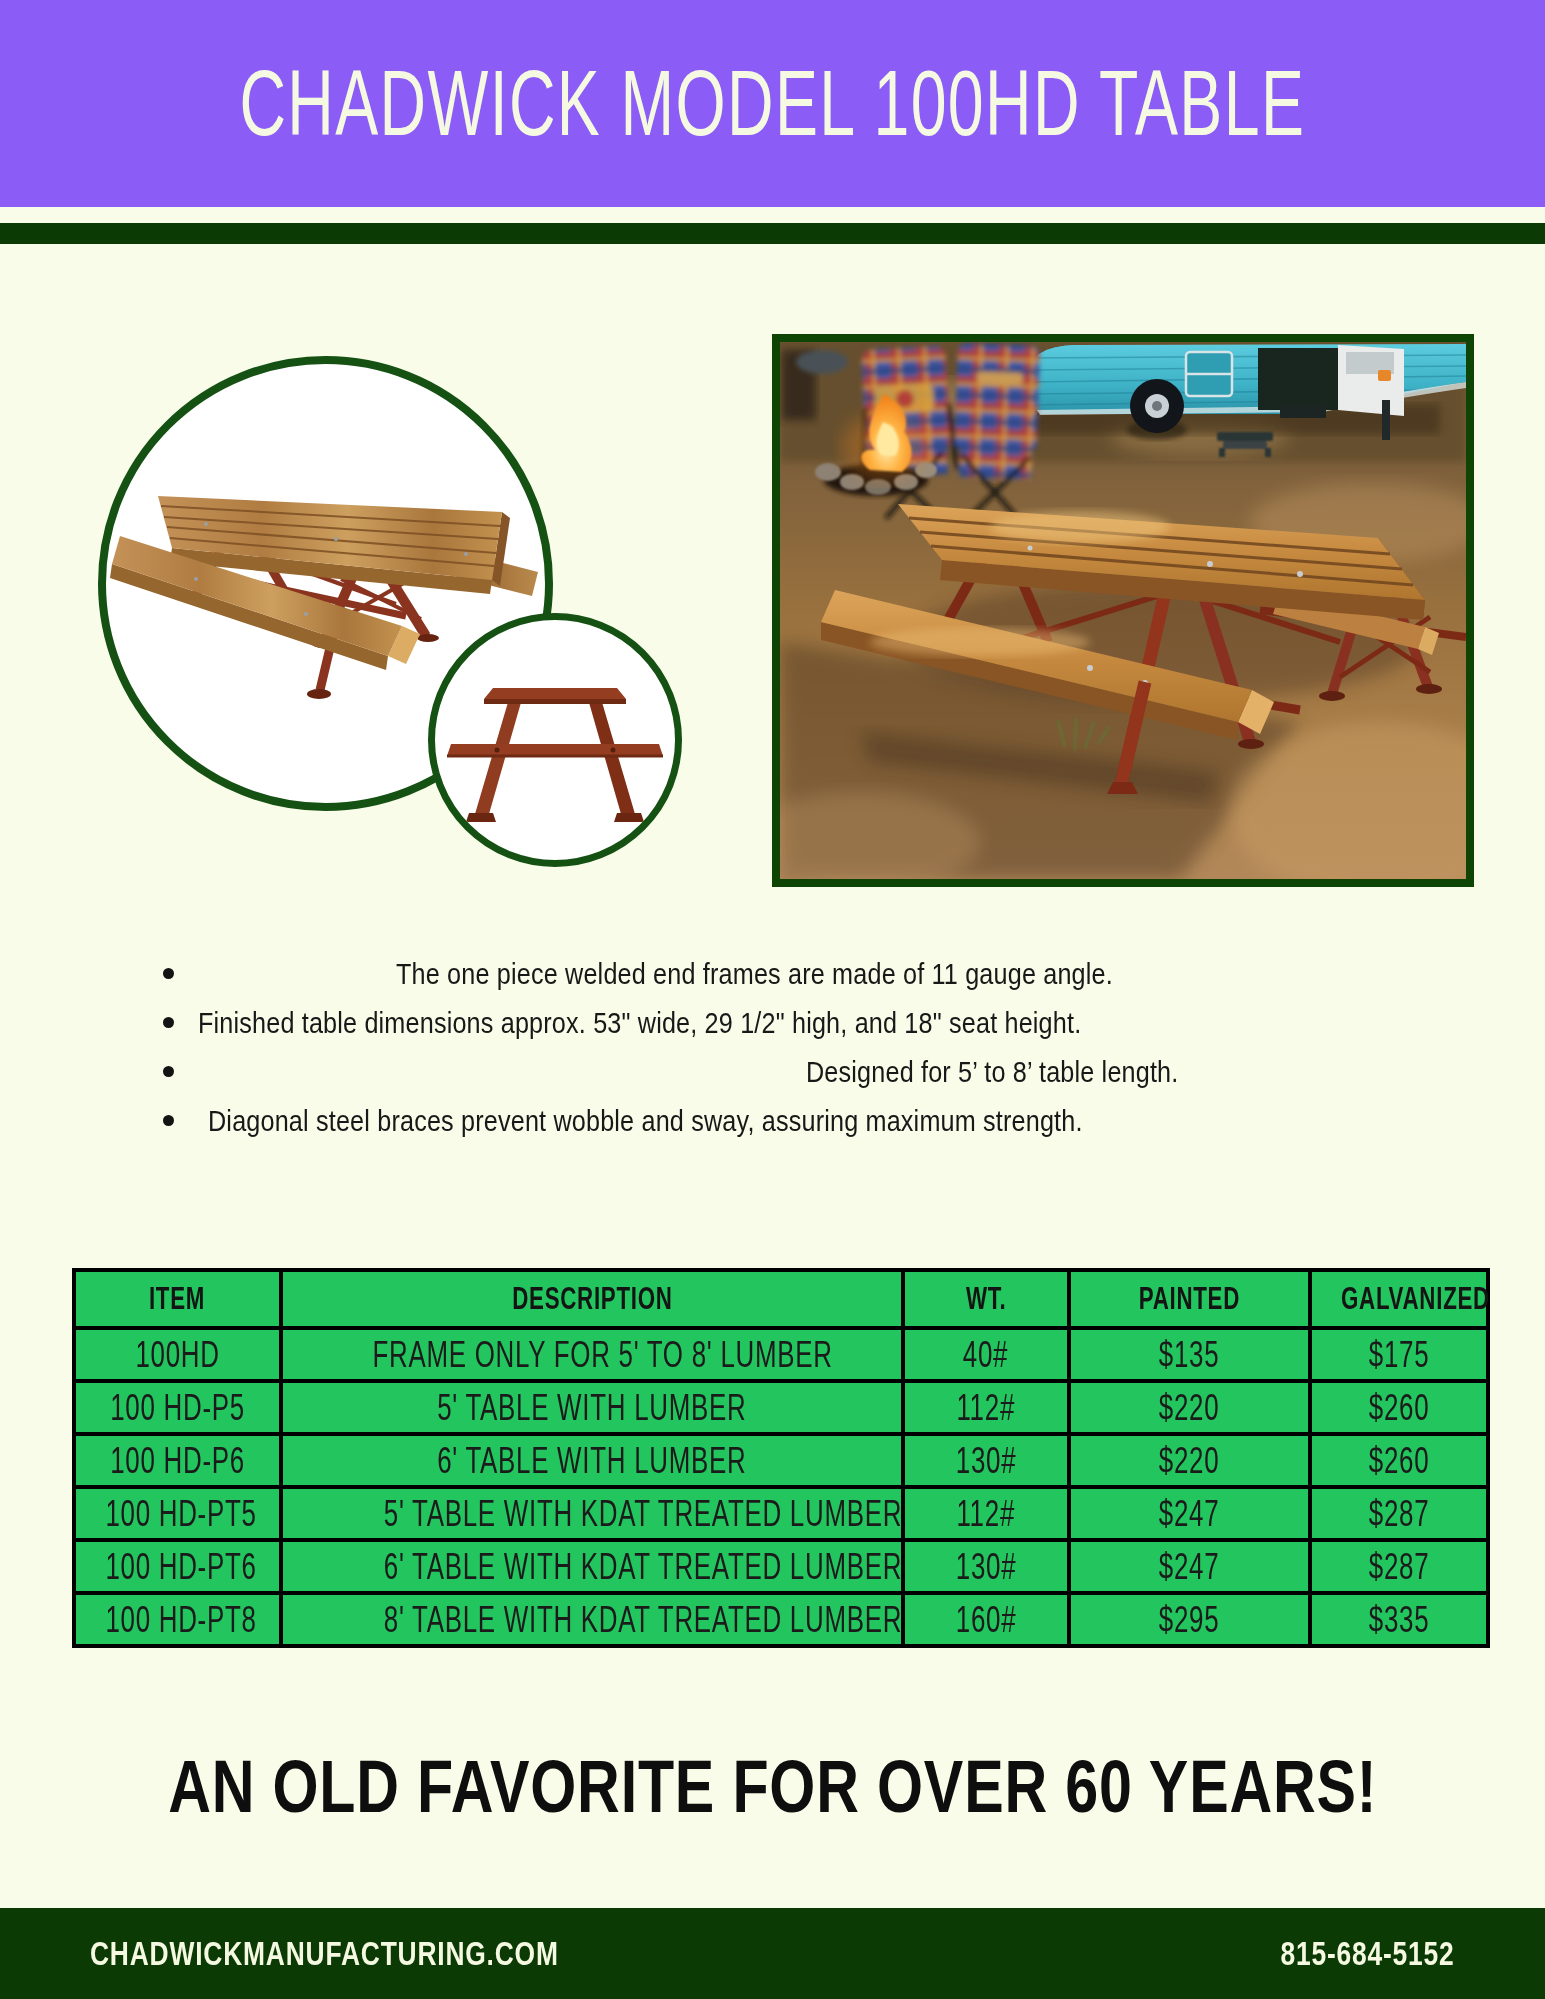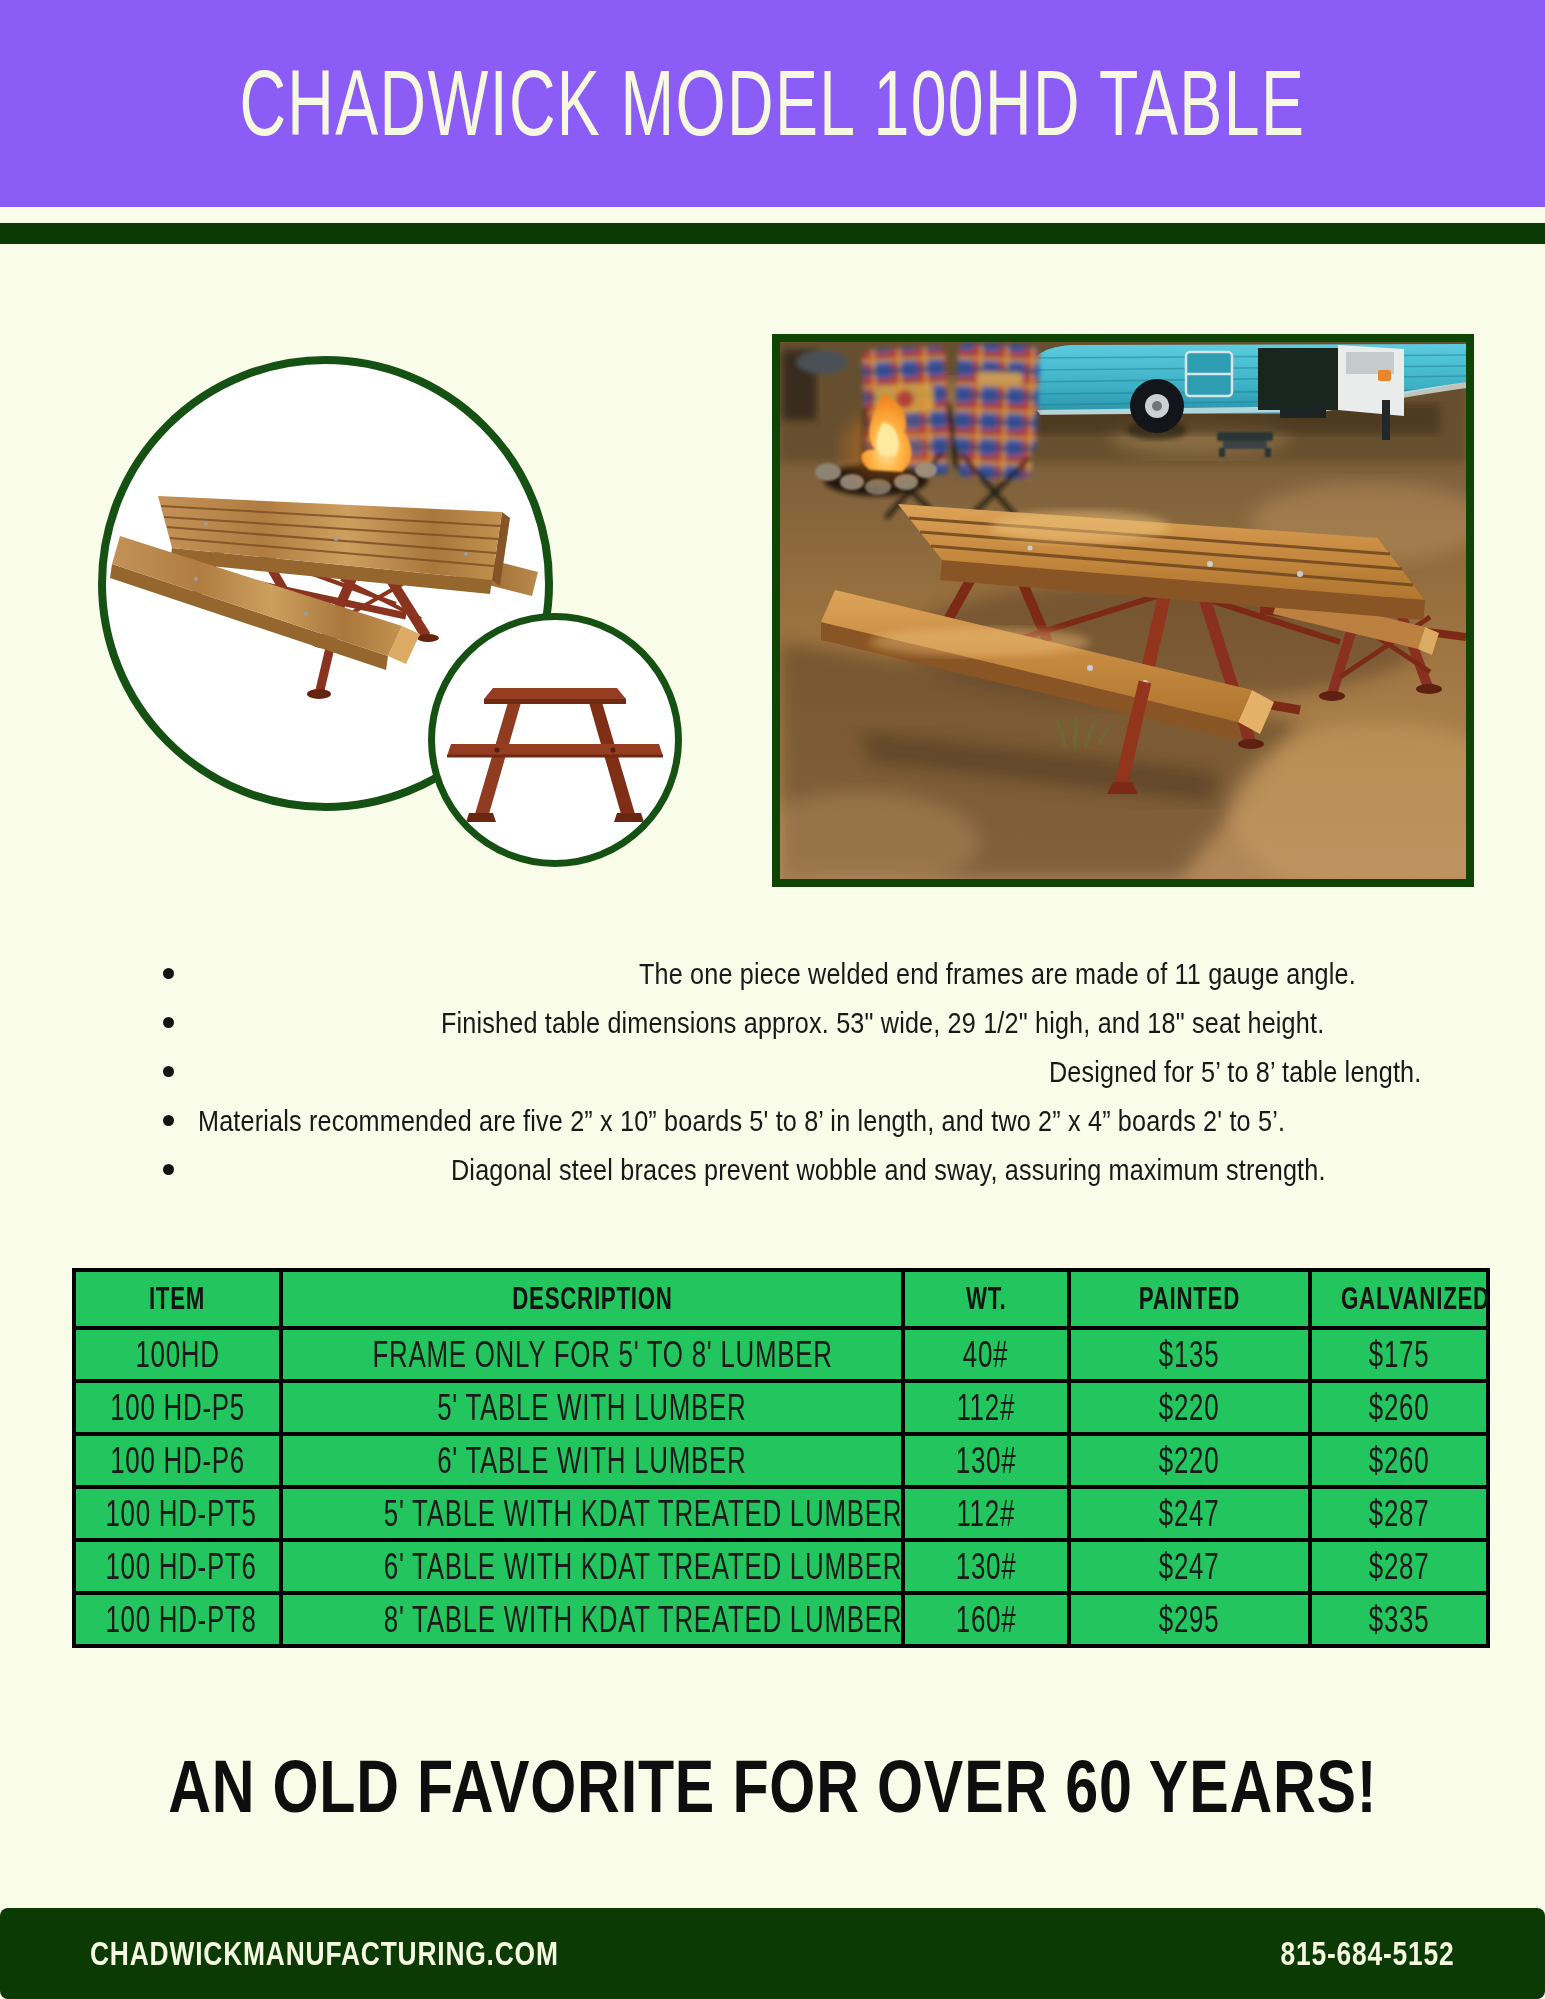--- a/index.html
+++ b/index.html
@@ -73,21 +73,21 @@
   .slogan-row{position:absolute;left:0;top:1744px;width:100%;text-align:center;}
   .slogan-text{
     font-size:74px;font-weight:700;color:#0e0e0e;letter-spacing:1px;
     transform:scaleX(.80);
   }
 
   
   .footer-bar{
     position:absolute;left:0;top:1908px;width:100%;height:91px;background:#0b3a04;
     display:flex;align-items:center;justify-content:space-between;
-    padding:0 90px;box-sizing:border-box;border-radius:8px;
+    padding:0 90px;box-sizing:border-box;
   }
   .footer-bar .txt{color:#f6f9e2;font-weight:700;font-size:33px;letter-spacing:1px;}
   .footer-bar .cond-l{transform:scaleX(.80);}
   .footer-bar .cond-r{transform:scaleX(.80);}
 </style>
 </head>
 <body>
 
 <div class="header-bar">
   <h1><span class="cond title-text">CHADWICK MODEL 100HD TABLE</span></h1>
@@ -399,24 +399,20 @@
   <li>
       <span class="dot"></span>
       <span class="cond-l">Finished table dimensions approx. 53" wide, 29 1/2" high, and 18" seat height.</span>
     </li>
   <li>
       <span class="dot"></span>
       <span class="cond-l">Designed for 5’ to 8’ table length.</span>
     </li>
   <li>
       <span class="dot"></span>
-      <span class="cond-l">Materials recommended are five 2” x 10” boards 5' to 8’ in length, and two 2” x 4” boards 2' to 5’.</span>
-    </li>
-  <li>
-      <span class="dot"></span>
       <span class="cond-l">Diagonal steel braces prevent wobble and sway, assuring maximum strength.</span>
     </li>
 </ul>
 
 <table class="price-table">
   <colgroup>
     <col style="width:207px">
       <col style="width:622px">
       <col style="width:166px">
       <col style="width:241px">

